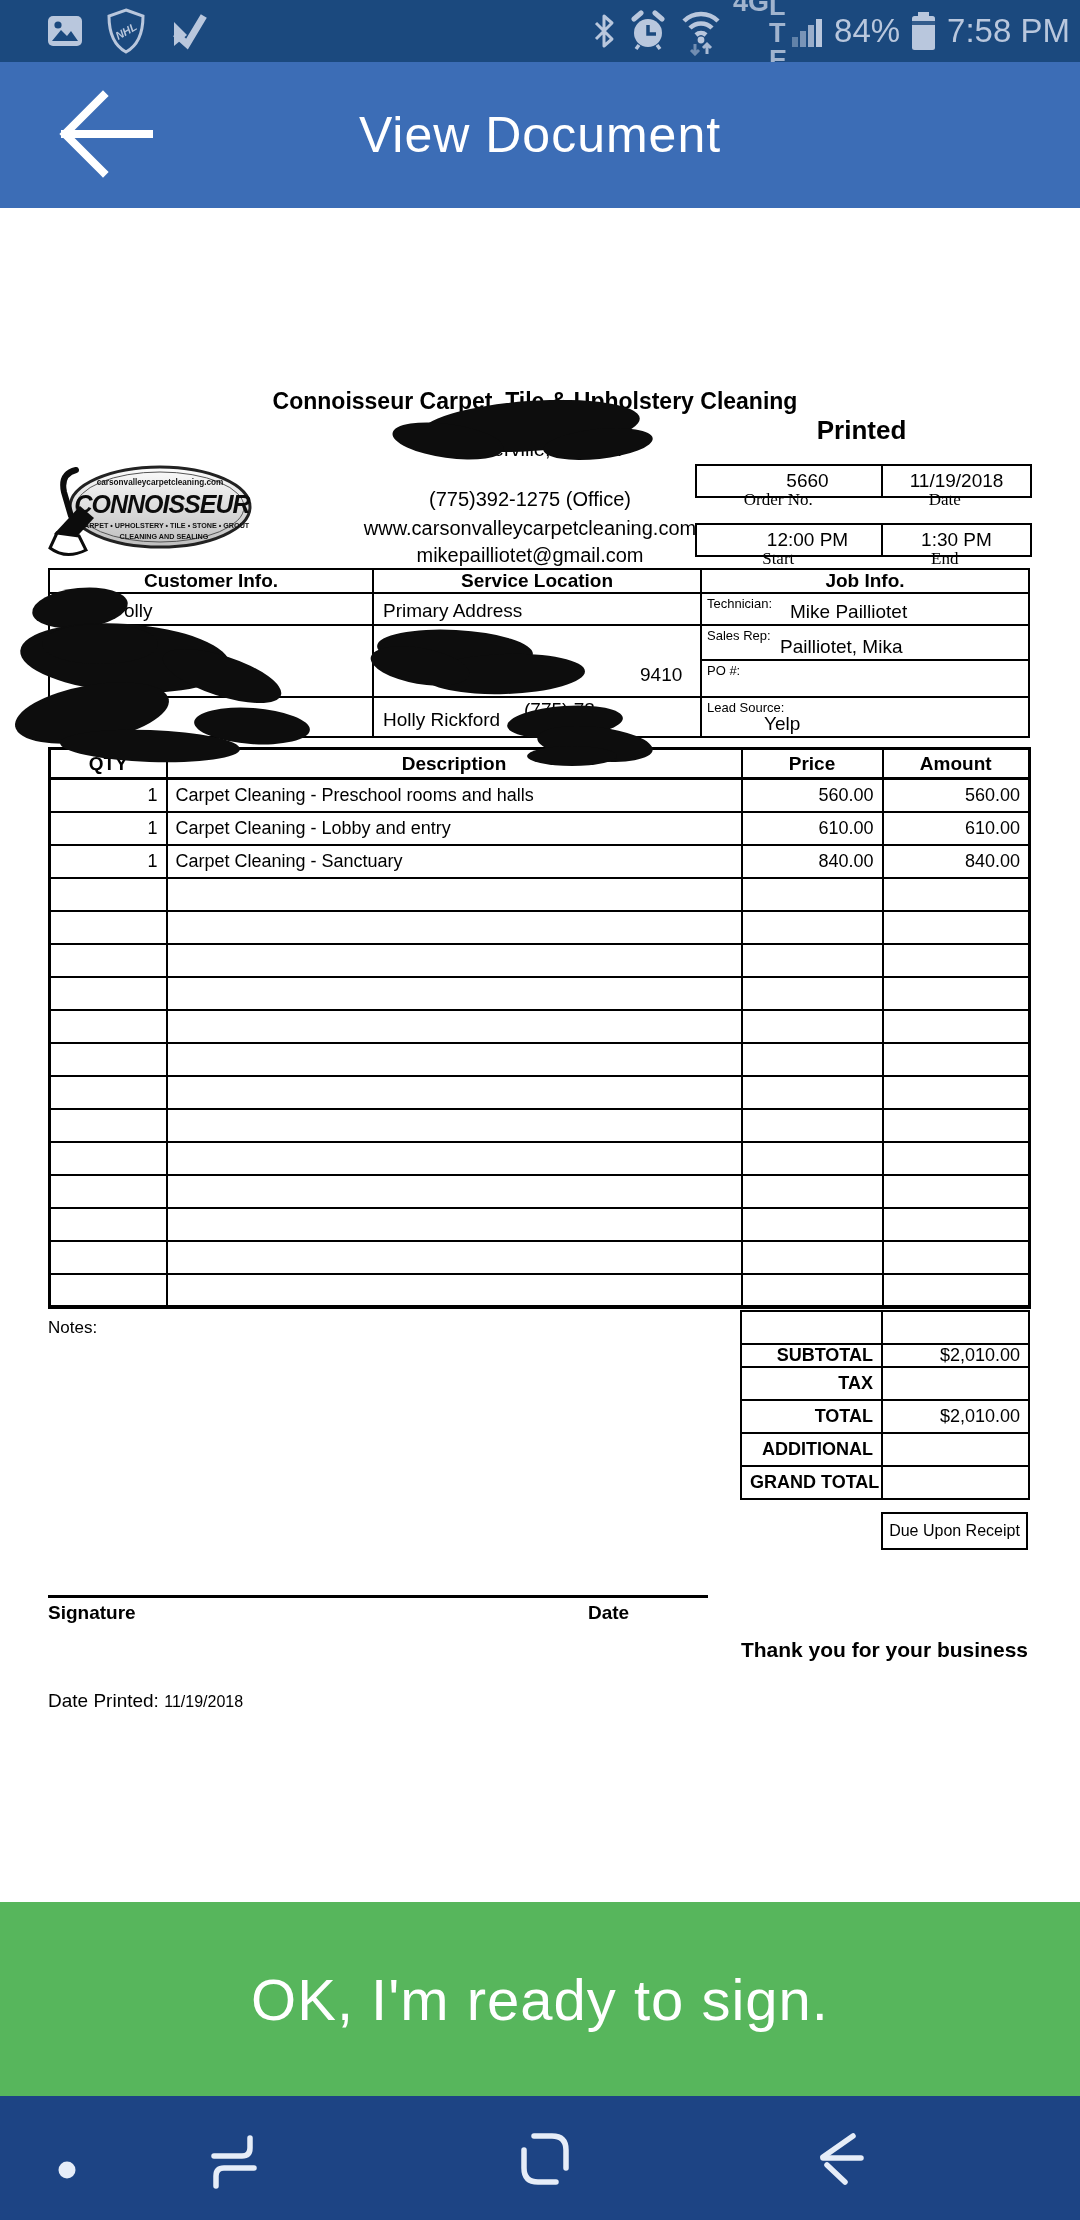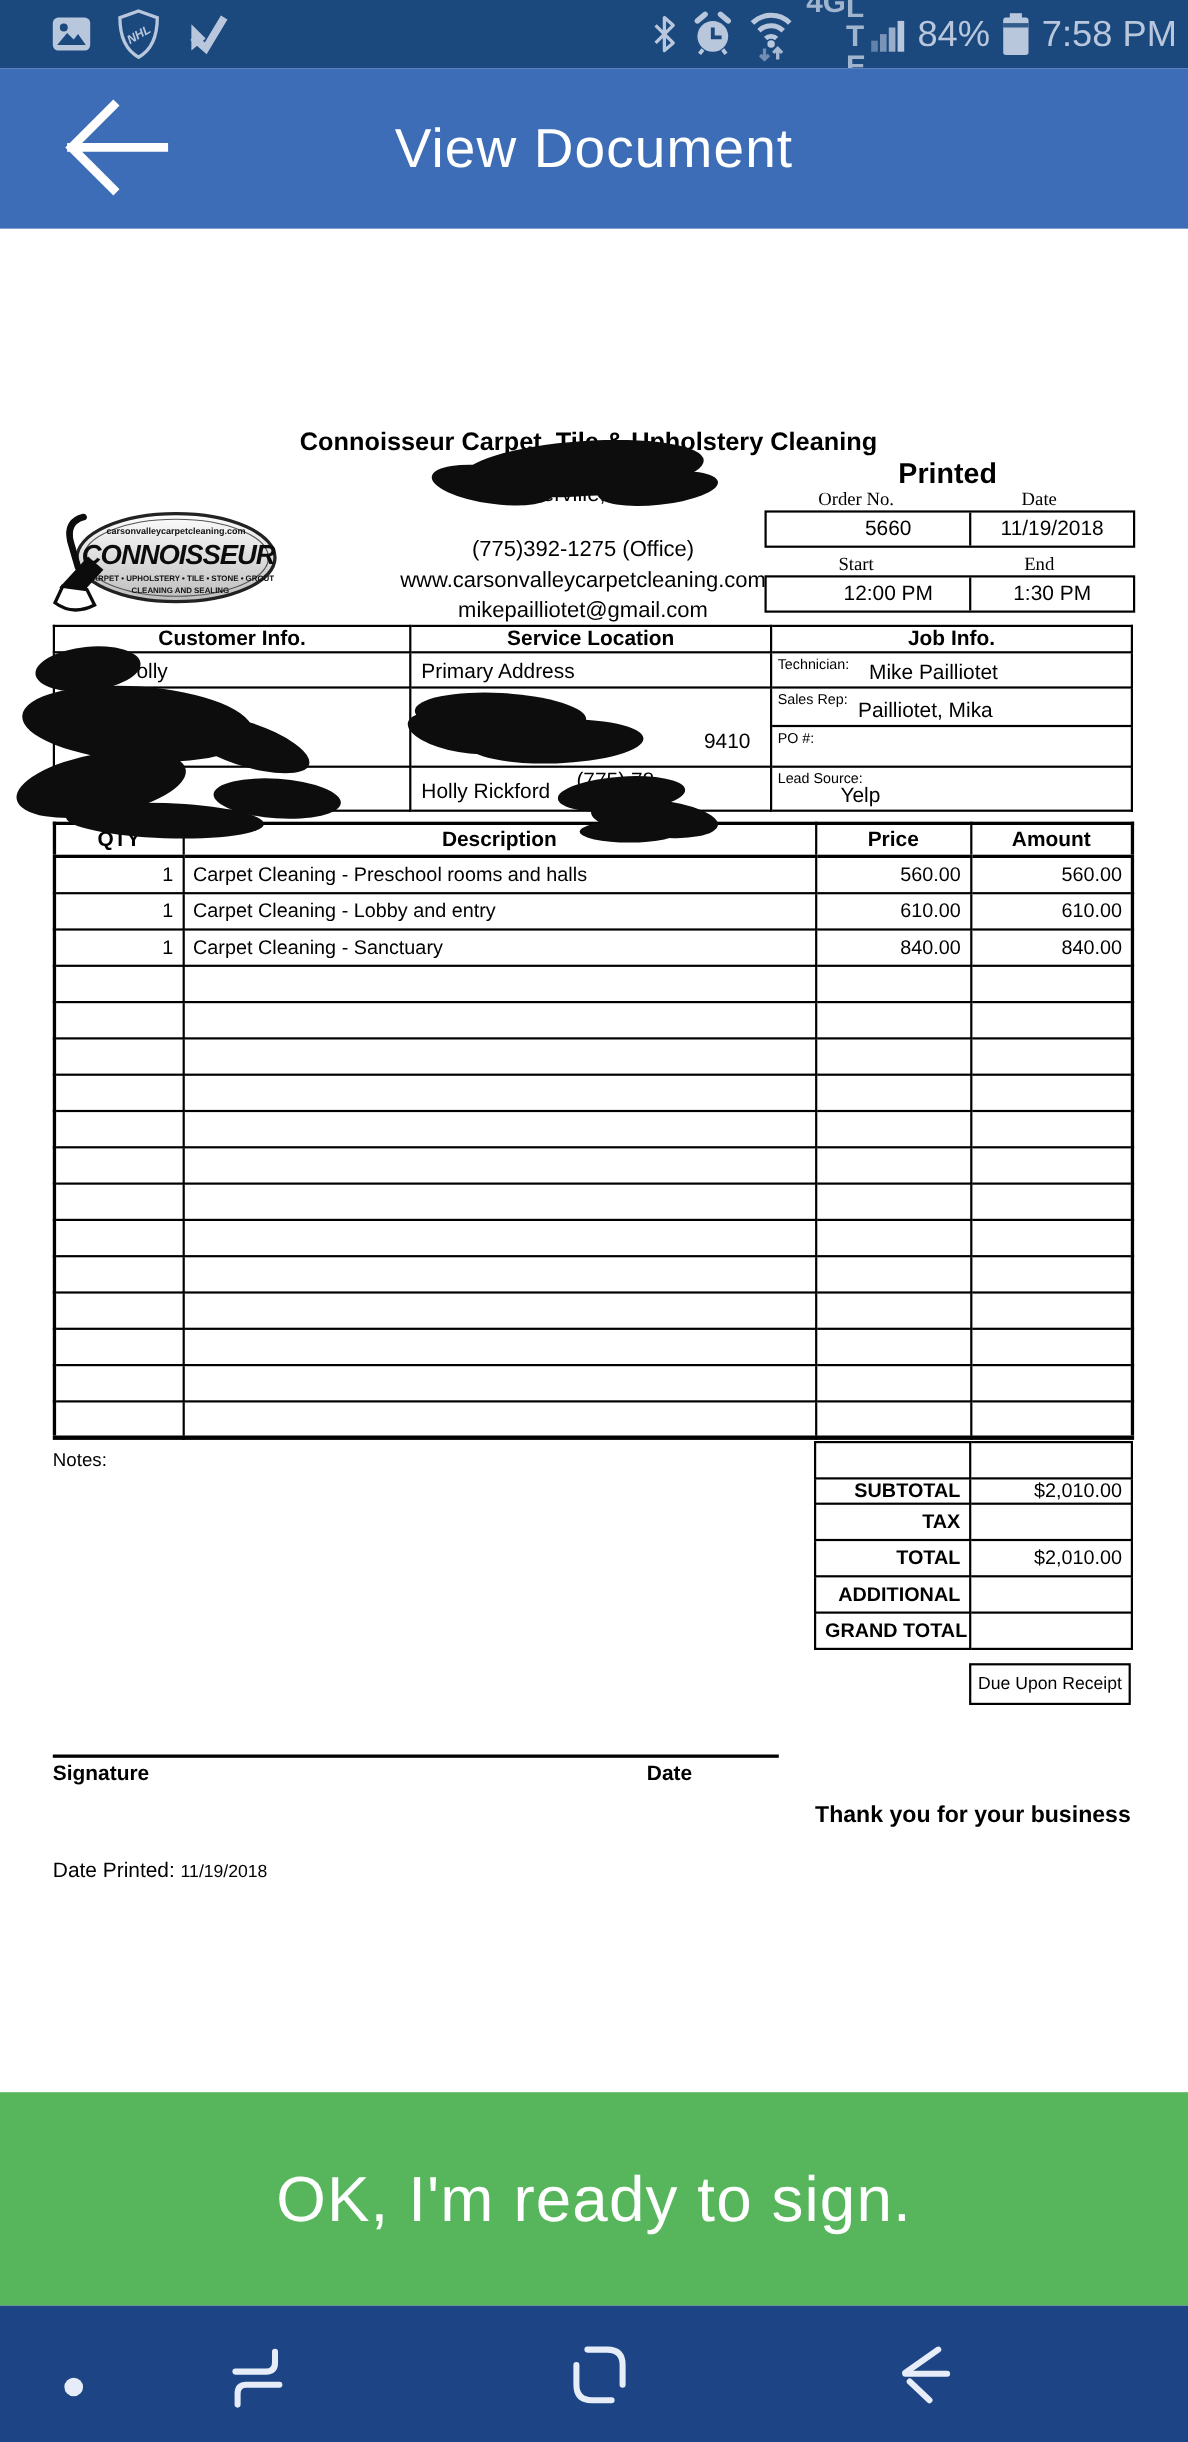--- a/index.html
+++ b/index.html
@@ -22,21 +22,21 @@
   .app-bar{left:0;top:62px;width:1080px;height:146px;background:var(--app_bar_bg);}
   .app-title{left:0;top:0;width:1080px;height:146px;display:flex;align-items:center;justify-content:center;
     color:#fff;font-size:50px;font-weight:300;letter-spacing:1px;}
   .back-btn{left:48px;top:28px;width:110px;height:92px;display:flex;align-items:center;justify-content:center;}
 
   
   .doc{left:0;top:208px;width:1080px;height:1694px;background:var(--doc_bg);color:#000;}
   .ctr{text-align:center;}
   .company-name{left:0;top:180px;width:1070px;font-size:23px;font-weight:bold;}
   .contact-block{left:250px;width:560px;font-size:20px;}
-  .serif{font-family:"Liberation Serif",serif;}
+  .serif{font-family:"Liberation Serif",serif;margin-top:46px;}
 
   .est-title{left:695px;top:207px;width:333px;font-size:26px;font-weight:bold;}
   .est-lblrow{left:695px;width:333px;display:flex;}
   .est-lblrow div{flex:1;text-align:center;font-size:17px;}
   .est-boxrow{left:695px;width:333px;height:30px;display:flex;border:2px solid #000;}
   .est-boxrow div{flex:1;display:flex;align-items:center;justify-content:center;font-size:19px;}
   .est-boxrow div:first-child{border-right:2px solid #000;padding-left:37px;}
 
   table{border-collapse:collapse;table-layout:fixed;}
   .info{left:48px;top:360px;width:980px;}

